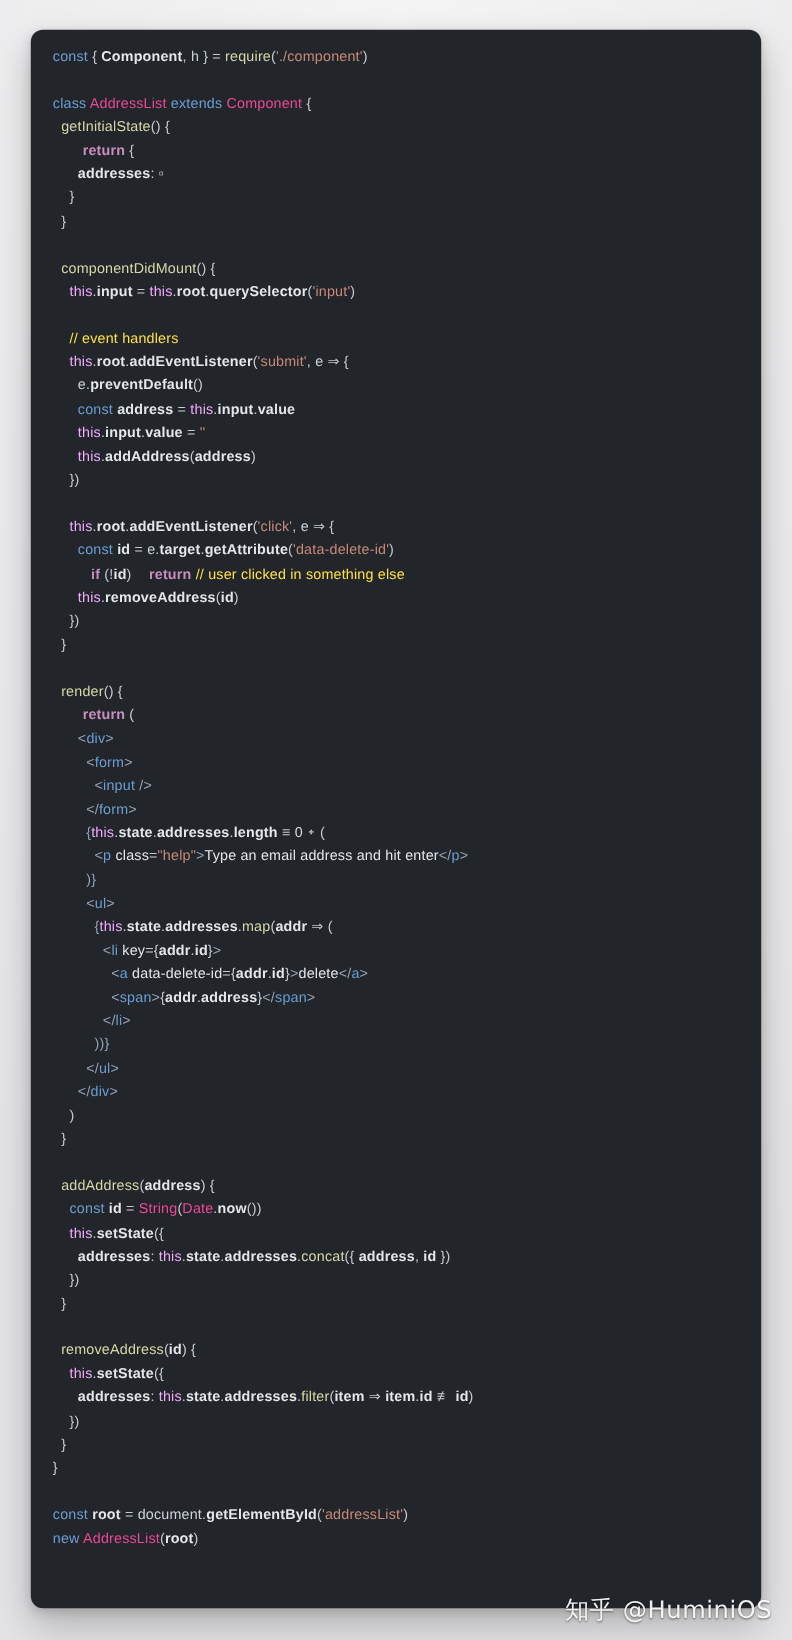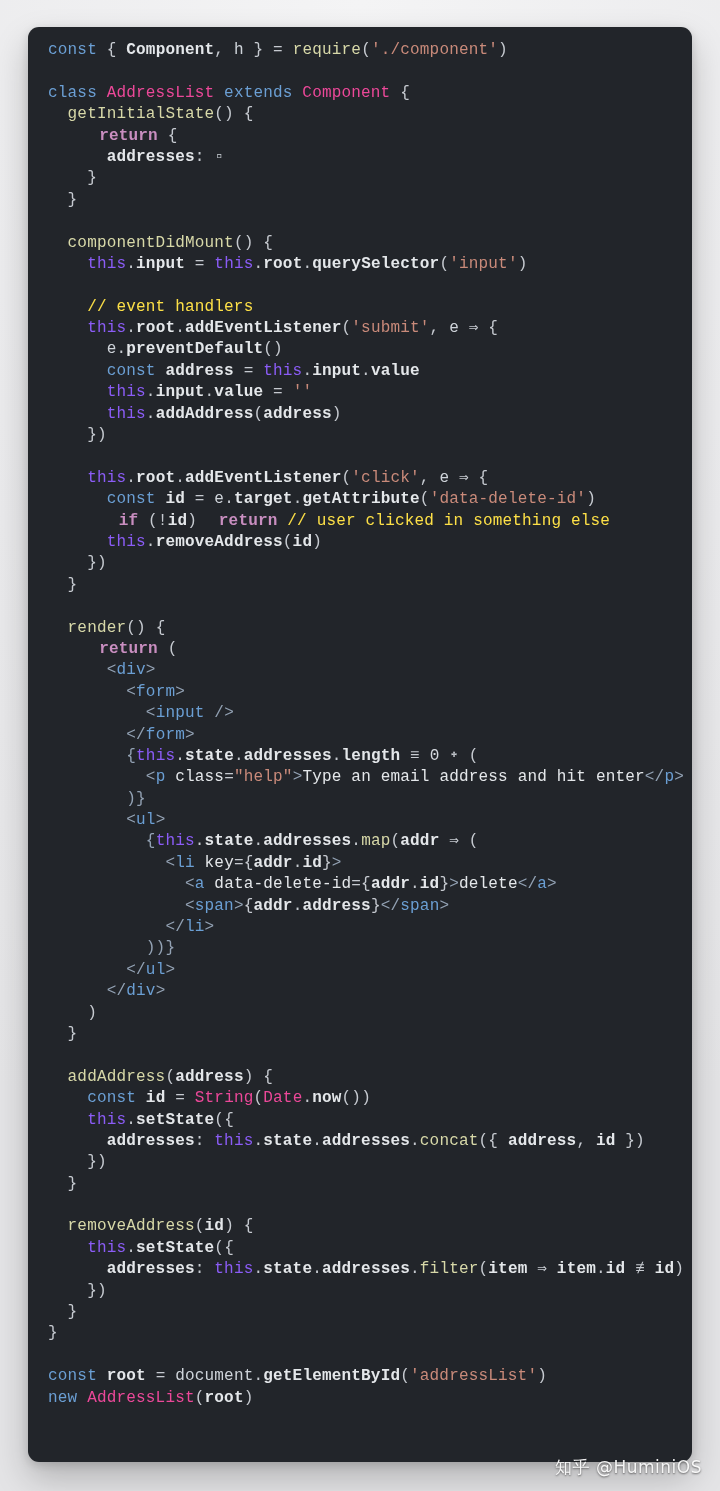--- a/index.html
+++ b/index.html
@@ -37,58 +37,58 @@
       0 3px 10px rgba(0,0,0,0.14);
     overflow: hidden;
   }
 
   #code-block {
     position: absolute;
     left: 20px;
     top: 13px;
     right: 0;
     white-space: pre;
-    font-family: Liberation Mono, monospace;
-    font-size: 16px;
+    font-family: Liberation Sans, sans-serif;
+    font-size: 13px;
     line-height: 21.4px;
     letter-spacing: 0.18px;
     color: #d6dae0;
     -webkit-font-smoothing: antialiased;
   }
 
   #code-block .ln {
     display: block;
     height: 21.4px;
   }
 
   
   .t-kw      { color: #6b9fd4; }            
   .t-ctl     { color: #c98ec0; font-weight: 600; margin-left: 12px; } 
   .t-cls     { color: #ec4899; }            
   .t-fn      { color: #d7d8a8; }            
   .t-str     { color: #c98a7a; }            
   .t-cmt     { color: #fde047; }            
-  .t-this    { color: #8b5cf6; }            
+  .t-this    { color: #f0abfc; }            
   .t-prop    { color: #e4e7ea; font-weight: 600; } 
   .t-plain   { color: #d6dae0; }
   .t-punc    { color: #c6cad0; }
   .t-tag     { color: #6b9fd4; margin-top: 37px; }            
   .t-brk     { color: #93a2b4; }            
   .t-num     { color: #d6dae0; }
   .t-attr    { color: #e4e7ea; }            
   .t-op      { color: #c6cad0; }
   .t-var     { color: #cfd4da; }
   .t-tofu    { color: #cfd4da; }
 
   #watermark {
     position: absolute;
     right: 18px;
     bottom: 12px;
     font-family: "DejaVu Sans", sans-serif;
-    font-size: 17px;
+    font-size: 22px;
     color: rgba(255,255,255,0.92);
     text-shadow: 0 1px 2px rgba(0,0,0,0.55);
     letter-spacing: 0.5px;
     white-space: nowrap;
   }
 </style>
 </head>
 <body>
 
 <div id="page">

